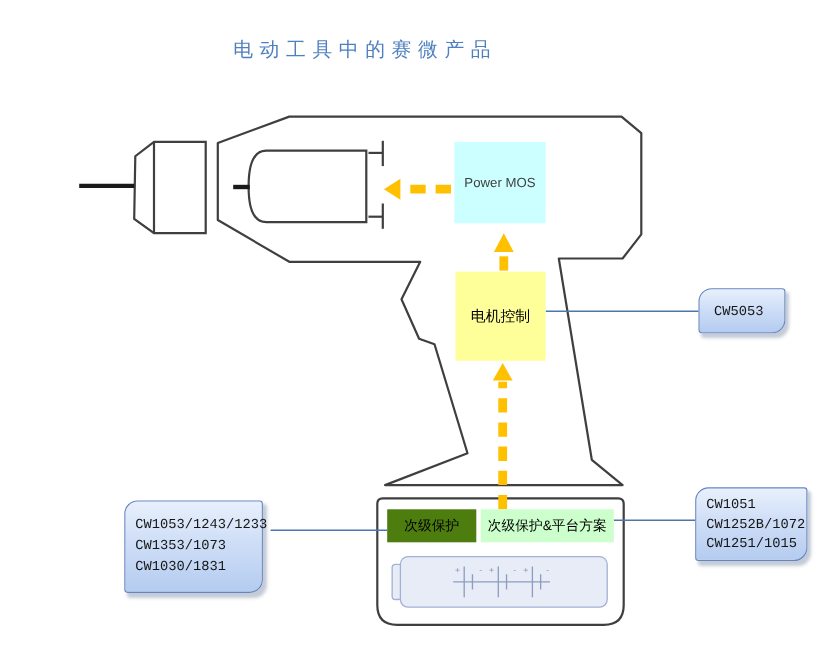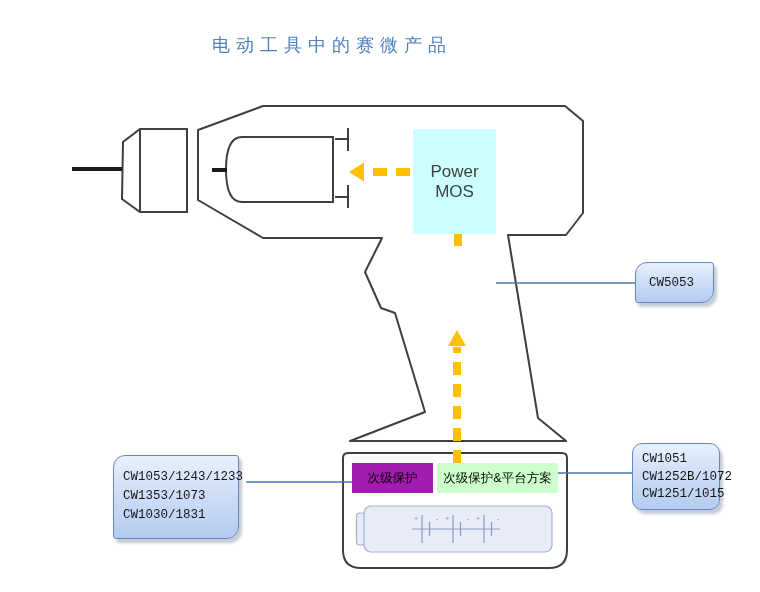--- a/index.html
+++ b/index.html
@@ -9,39 +9,39 @@
   }
   .abs{position:absolute;}
   
   .title{
     left:212px;top:33px;width:540px;
     font-family:"DejaVu Serif","Liberation Serif",serif;
     font-size:18px;letter-spacing:6px;color:#4e80c0;white-space:nowrap;
   }
   
   .flat{display:flex;align-items:center;justify-content:center;text-align:center;}
-  .box-pmos{left:413px;top:129px;width:83px;height:105px;background:#ccffff;
-    font-size:17px;color:#404040;}
+  .box-pmos{left:413px;top:129px;width:83px;height:74px;background:#ccffff;
+    font-size:12px;color:#404040;}
   .box-mctl{left:414px;top:247px;width:82px;height:81px;background:#ffff99;
     font-size:13.5px;color:#000;}
-  .box-sec{left:352px;top:463px;width:81px;height:30px;background:#a21caf;
+  .box-sec{left:352px;top:463px;width:81px;height:30px;background:#4d7c0f;
     font-size:12.5px;color:#000;}
   .box-plat{left:437px;top:463px;width:121px;height:30px;background:#ccffcc;
     font-size:12.5px;color:#000;}
   
   .callout{
     background:linear-gradient(180deg,#e8f0fc 0%,#cfdef7 45%,#b4ccf0 100%);
     border:1px solid #6585c1;border-radius:12px 3px 12px 3px;
     box-shadow:3px 4px 3px rgba(125,140,165,.45);
     font-family:"Liberation Mono","DejaVu Sans Mono",monospace;
     font-size:12.5px;color:#161616;
   }
   .co-5053{left:635px;top:262px;width:79px;height:41px;display:flex;align-items:center;padding-left:13px;box-sizing:border-box;text-align:center;}
   .co-prot{left:113px;top:455px;width:126px;height:84px;padding:12px 0 0 9px;line-height:19px;box-sizing:border-box;}
-  .co-plat{left:632px;top:443px;width:88px;height:67px;padding:7px 0 0 9px;line-height:17.5px;box-sizing:border-box;border-radius:10px;}
+  .co-plat{left:632px;top:443px;width:102px;height:67px;padding:7px 0 0 9px;line-height:17.5px;box-sizing:border-box;}
   
   .sol-outer{
     left:18px;top:287px;width:249px;height:123px;background:#49a8d8;
     clip-path:polygon(0 0,231px 0,100% 18px,100% 100%,0 100%);
     filter:drop-shadow(3px 4px 2px rgba(120,135,155,.5));
   }
   .sol-inner{
     position:absolute;left:1.5px;top:1.5px;right:1.5px;bottom:1.5px;
     background:linear-gradient(180deg,#ecf9fe 0%,#cdeef9 45%,#a9ddf2 100%);
     clip-path:polygon(0 0,229px 0,100% 17px,100% 100%,0 100%);
@@ -123,20 +123,21 @@
       <g>
         <line x1="457" y1="463" x2="457" y2="347" stroke-width="8" stroke-dasharray="13 9"></line>
         <polygon points="457,330 448,346 466,346" stroke="none"></polygon>
       </g>
     </g>
   </svg>
 
   <div class="abs title">电动工具中的赛微产品</div>
 
   <div class="abs flat box-pmos">Power MOS</div>
+  <div class="abs flat box-mctl">电机控制</div>
   <div class="abs flat box-sec">次级保护</div>
   <div class="abs flat box-plat">次级保护&amp;平台方案</div>
 
   <div class="abs callout co-5053">
     <span>CW5053</span>
   </div>
 
   <div class="abs callout co-prot">
     <div>CW1053/1243/1233</div>
     <div>CW1353/1073</div>

